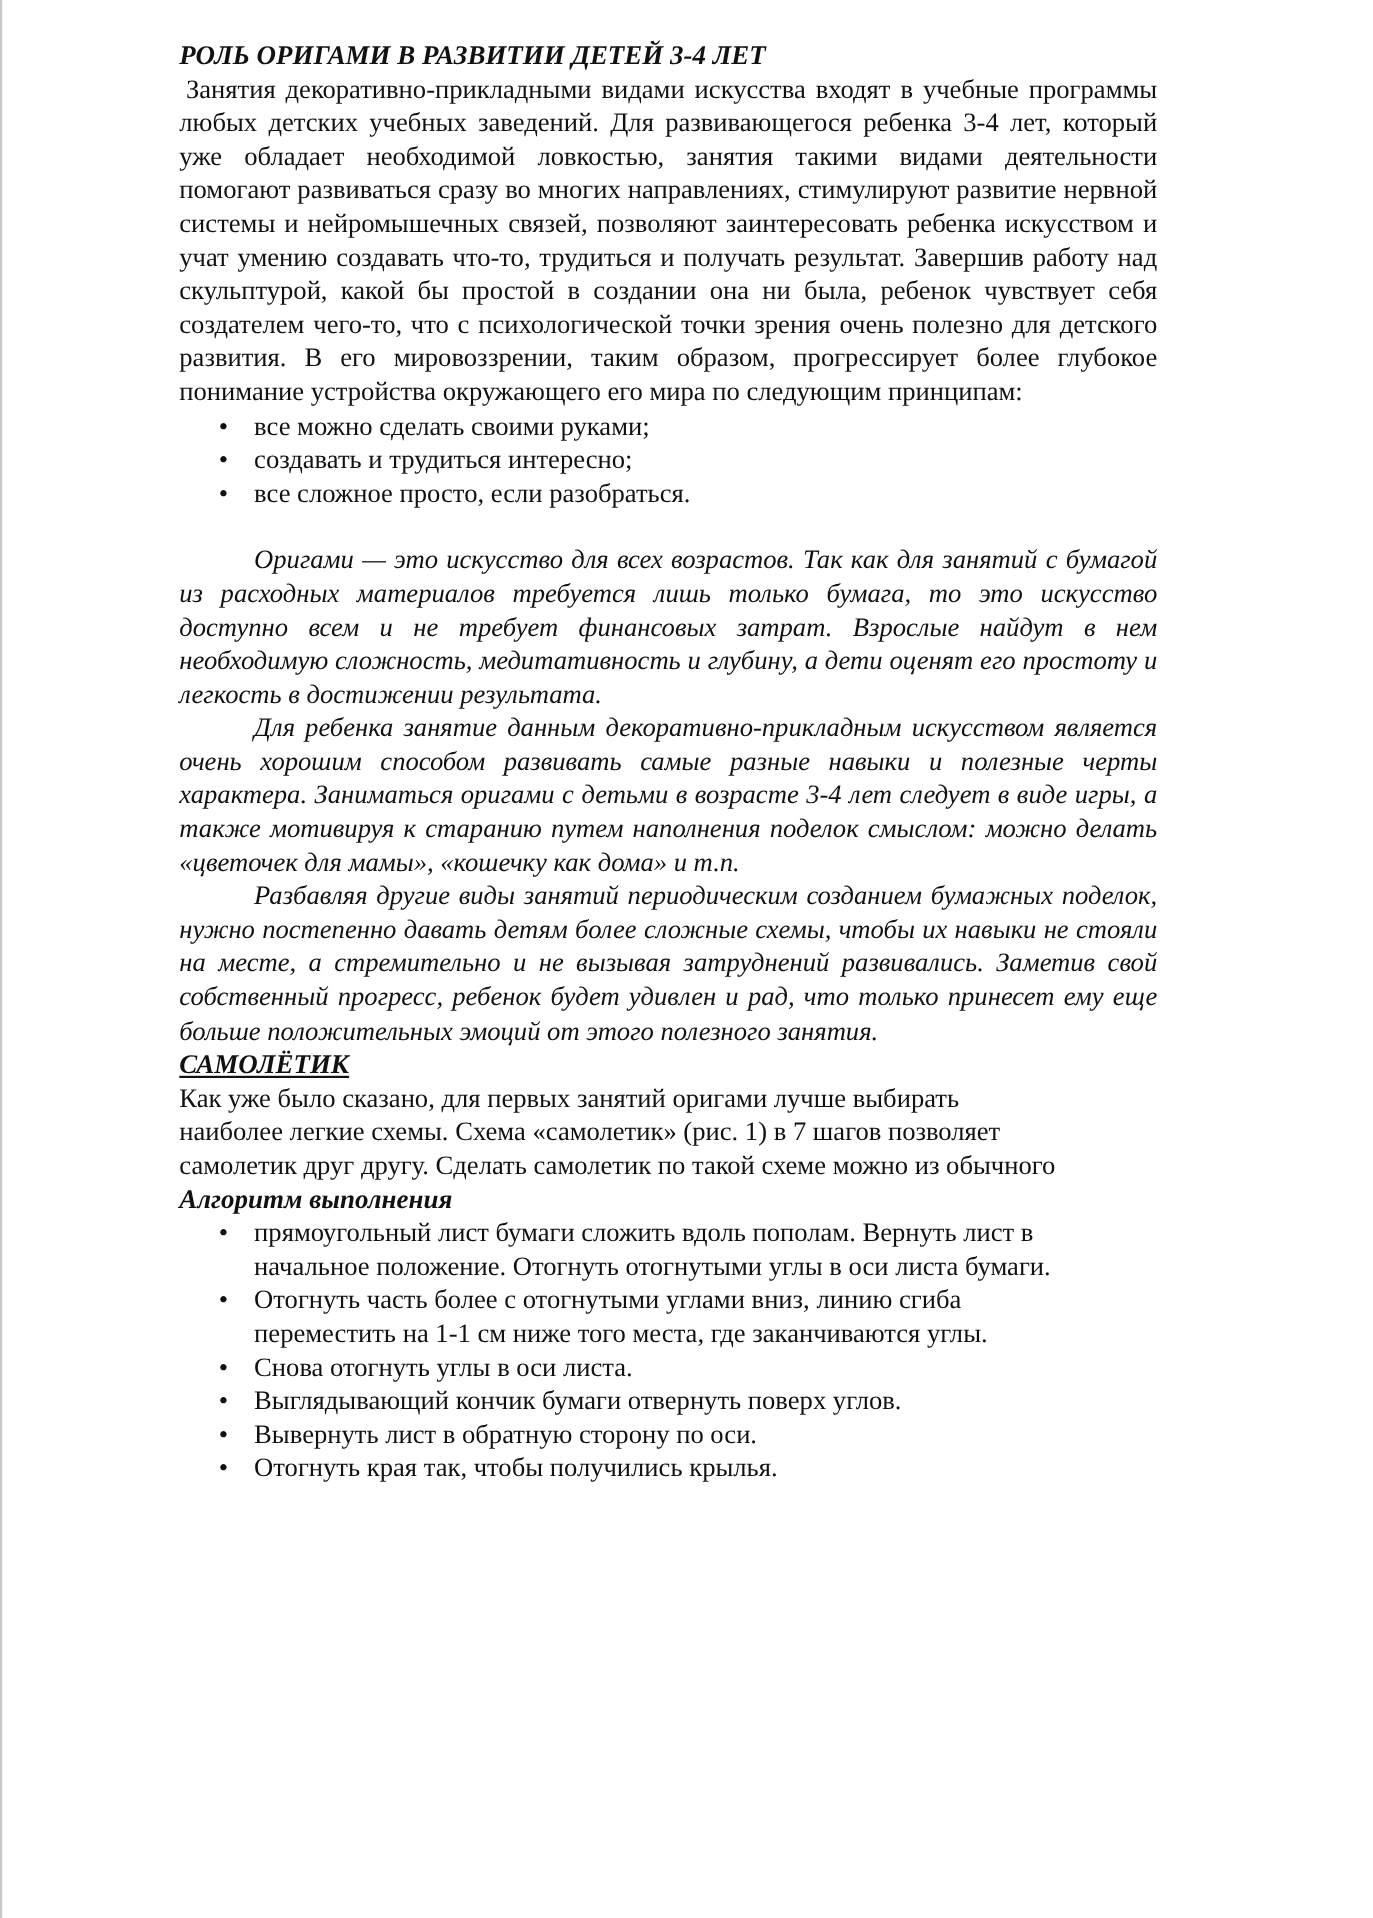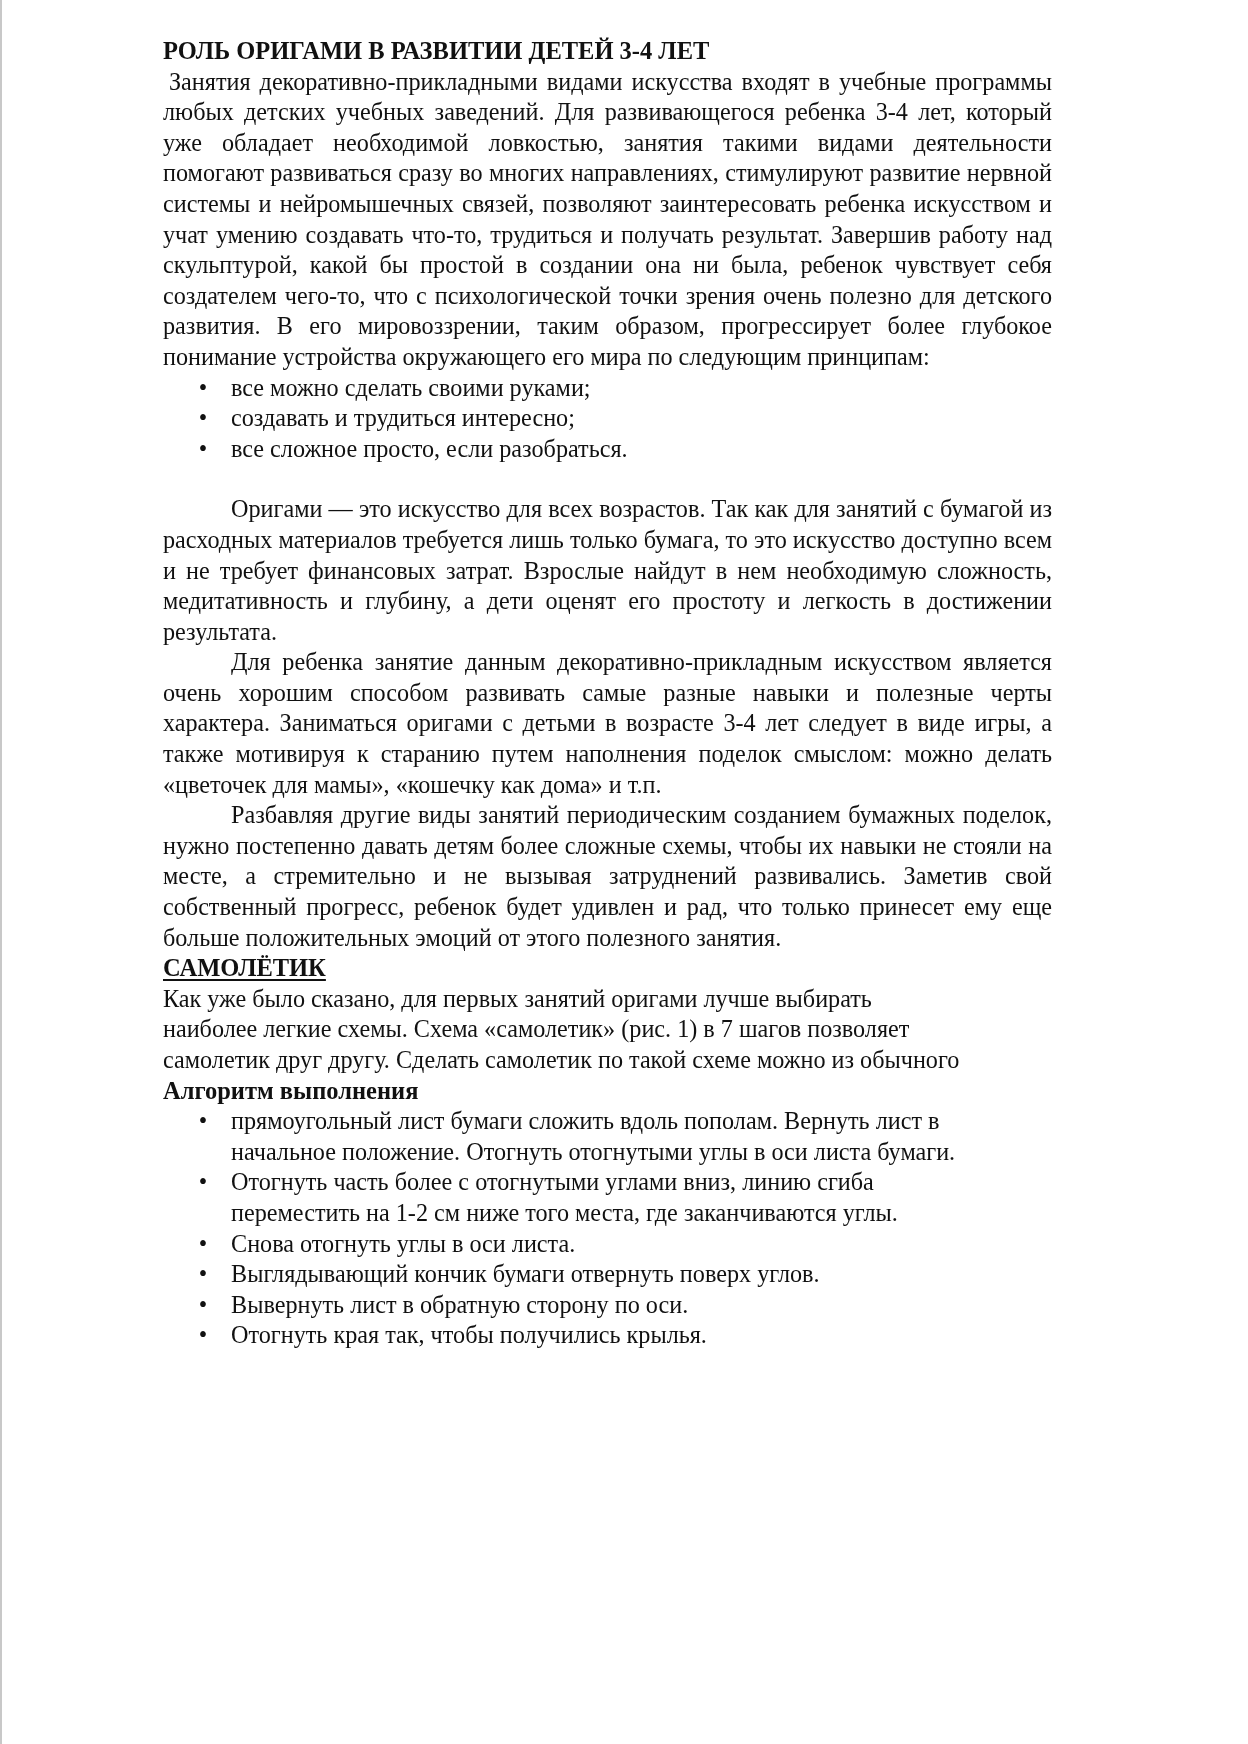--- a/index.html
+++ b/index.html
@@ -29,35 +29,37 @@
       top: 36px;
       width: 889px;
       font-size: 24.2px;
       line-height: 30.6px;
     }
     .h-bold {
       font-weight: bold;
       font-size: 24.5px;
       margin: 0;
       line-height: 30.6px;
+      font-style: italic;
     }
     .h-underline {
       text-decoration: underline;
       text-decoration-thickness: 2px;
       text-underline-offset: 3px;
     }
     p {
       margin: 0;
     }
     .justify {
       text-align: justify;
       text-align-last: left;
     }
     .indent {
       text-indent: 68px;
+      font-style: italic;
     }
     .first-indent {
       text-indent: 6px;
     }
     ul {
       list-style: none;
       margin: 0;
       padding: 0;
     }
     ul li {
@@ -114,21 +116,21 @@
   <h3 class="h-bold">Алгоритм выполнения</h3>
   <ul>
     <li>
       <span class="bullet">•</span>
       <div>прямоугольный лист бумаги сложить вдоль пополам. Вернуть лист в</div>
       <div>начальное положение. Отогнуть отогнутыми углы в оси листа бумаги.</div>
     </li>
     <li>
       <span class="bullet">•</span>
       <div>Отогнуть часть более с отогнутыми углами вниз, линию сгиба</div>
-      <div>переместить на 1-2 см ниже того места, где заканчиваются углы.</div>
+      <div>переместить на 1-1 см ниже того места, где заканчиваются углы.</div>
     </li>
     <li>
       <span class="bullet">•</span>
       <div>Снова отогнуть углы в оси листа.</div>
     </li>
     <li>
       <span class="bullet">•</span>
       <div>Выглядывающий кончик бумаги отвернуть поверх углов.</div>
     </li>
     <li>

